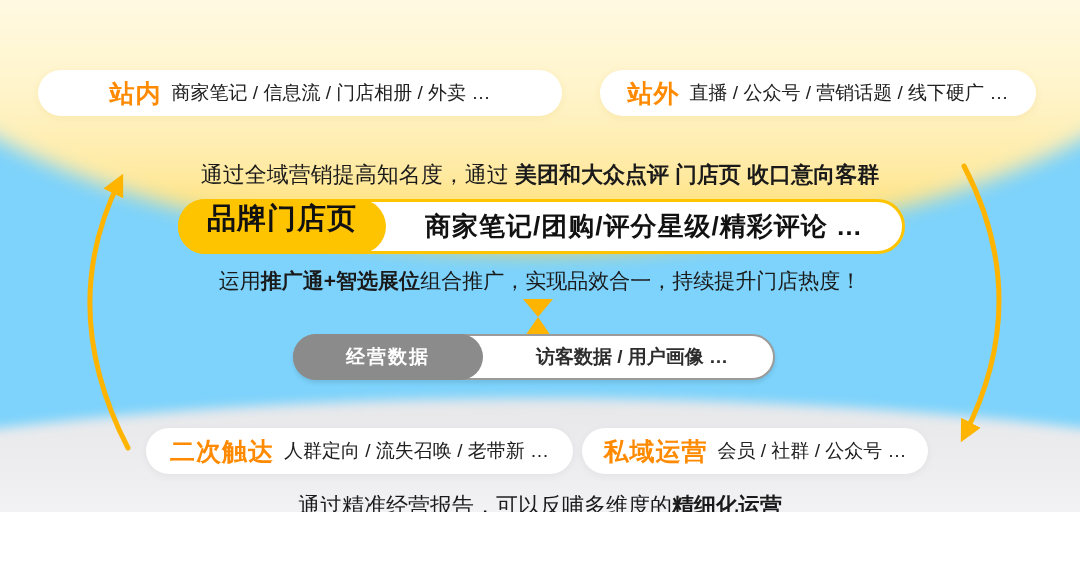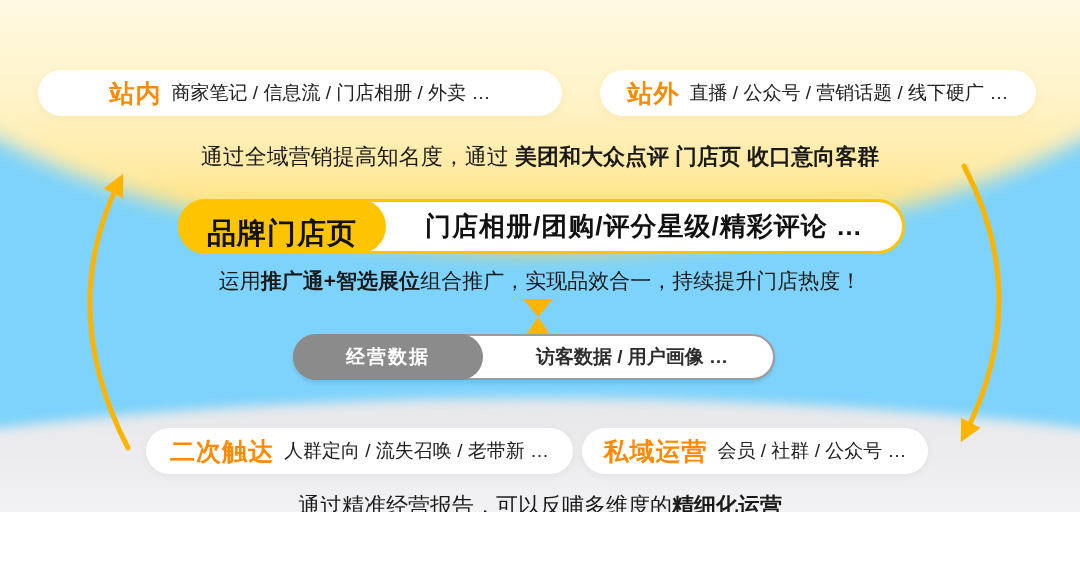--- a/index.html
+++ b/index.html
@@ -34,33 +34,33 @@
     background:#ffffff;border-radius:23px;gap:10px;white-space:nowrap;
     z-index:2;
   }
   .pill.topside{box-shadow:0 2px 8px rgba(190,150,0,0.10);}
   .pill.bottomside{box-shadow:0 2px 8px rgba(0,0,0,0.05);}
   .pill .tag{font-size:25px;font-weight:bold;color:#ff8a00;letter-spacing:1px;}
   .pill .desc{font-size:19px;color:#202020;}
   
   .line{position:absolute;left:0;width:1080px;text-align:center;z-index:2;}
   .line .b,.b{font-weight:bold;}
-  #line1{top:142px;font-size:22px;}
+  #line1{top:160px;font-size:22px;}
   #line2{top:267px;font-size:21px;}
   #line3{top:491px;font-size:22px;}
   
   .main-pill{
     position:absolute;left:178px;top:199px;width:727px;height:55px;
     background:#ffffff;border:3px solid #ffc400;border-radius:31px;
     box-sizing:border-box;display:flex;align-items:center;z-index:2;
   }
   .main-pill .seg{
     position:absolute;left:-3px;top:-3px;height:55px;width:208px;
     background:#ffc400;border-radius:28px;
-    display:flex;align-items:flex-end;justify-content:center;
+    display:flex;align-items:flex-start;justify-content:center;
   }
   .main-pill .seg span{font-size:29px;font-weight:bold;color:#111111;letter-spacing:1px;}
   .main-pill .rest{
     position:absolute;left:205px;right:0;text-align:center;
     font-size:26px;font-weight:bold;color:#111111;letter-spacing:1px;white-space:nowrap;
   }
   
   .data-pill{
     position:absolute;left:293px;top:334px;width:482px;height:46px;
     background:#ffffff;border:2px solid #9b9b9b;border-radius:24px;
@@ -105,21 +105,21 @@
     <span class="tag">站外</span>
     <span class="desc">直播 / 公众号 / 营销话题 / 线下硬广 …</span>
   </div>
 
   <div class="line" id="line1"><span>通过全域营销提高知名度，通过 </span><span class="b">美团和大众点评 门店页 收口意向客群</span></div>
 
   <div class="main-pill">
     <div class="seg">
       <span>品牌门店页</span>
     </div>
-    <div class="rest">门店相册/团购/评分星级/精彩评论 …</div>
+    <div class="rest">商家笔记/团购/评分星级/精彩评论 …</div>
   </div>
 
   <div class="line" id="line2"><span>运用</span><span class="b">推广通+智选展位</span><span>组合推广，实现品效合一，持续提升门店热度！</span></div>
 
   <svg class="hourglass" width="32" height="37" viewBox="0 0 32 37">
     <polygon points="1,0 31,0 16,18" fill="#FFB400"></polygon>
     <polygon points="16,18 3,37 29,37" fill="#FFB400"></polygon>
   </svg>
 
   <div class="data-pill">

